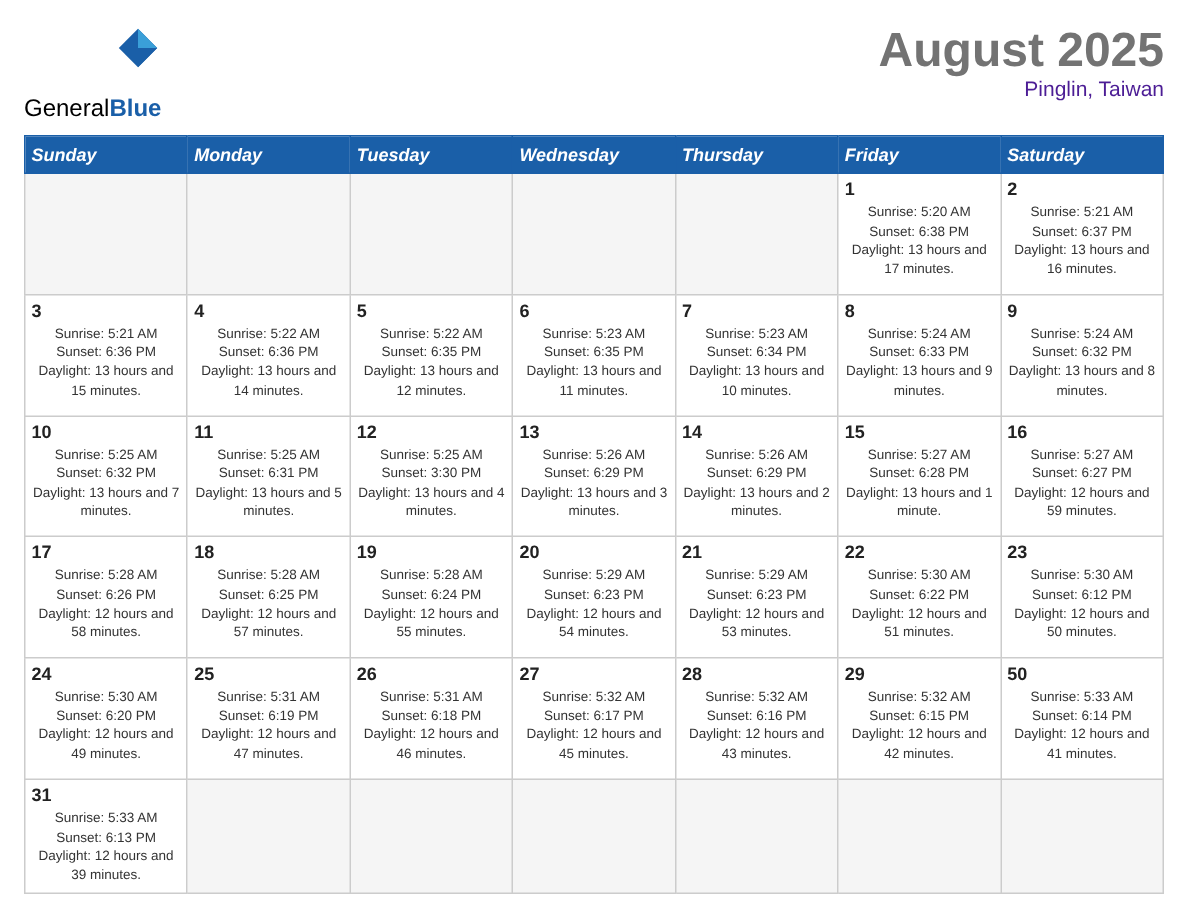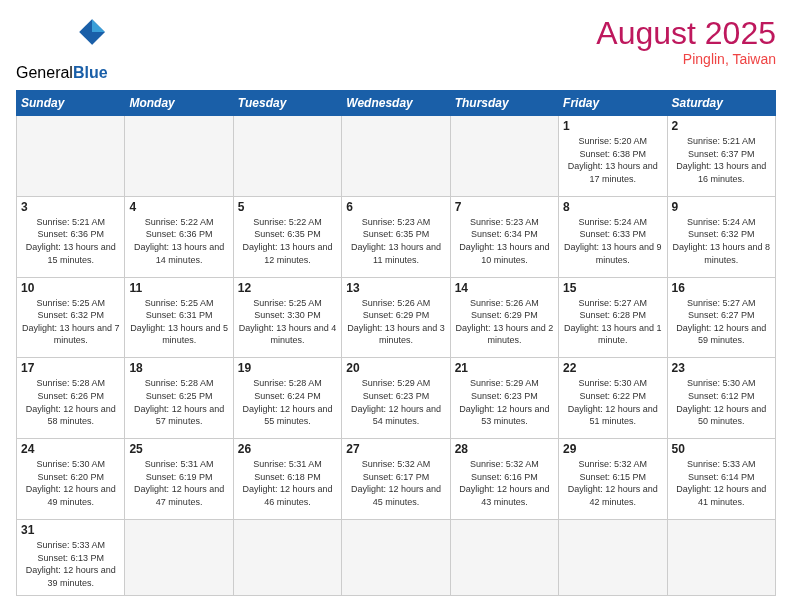--- a/index.html
+++ b/index.html
@@ -31,27 +31,27 @@
     }
     .logo-icon {
       width: 32px;
       height: 32px;
     }
     .title-block {
       text-align: right;
     }
     .month-title {
       font-size: 32px;
-      font-weight: normal;
-      color: #be185d;
+      font-weight: bold;
+      color: #737373;
       line-height: 1.1;
     }
     .location {
       font-size: 14px;
-      color: #ef4444;
+      color: #4c1d95;
     }
     .calendar {
       flex: 1;
       border: 1px solid #ccc;
       border-collapse: collapse;
       width: 100%;
       table-layout: fixed;
     }
     .calendar th {
       background: #1a5fa8;

